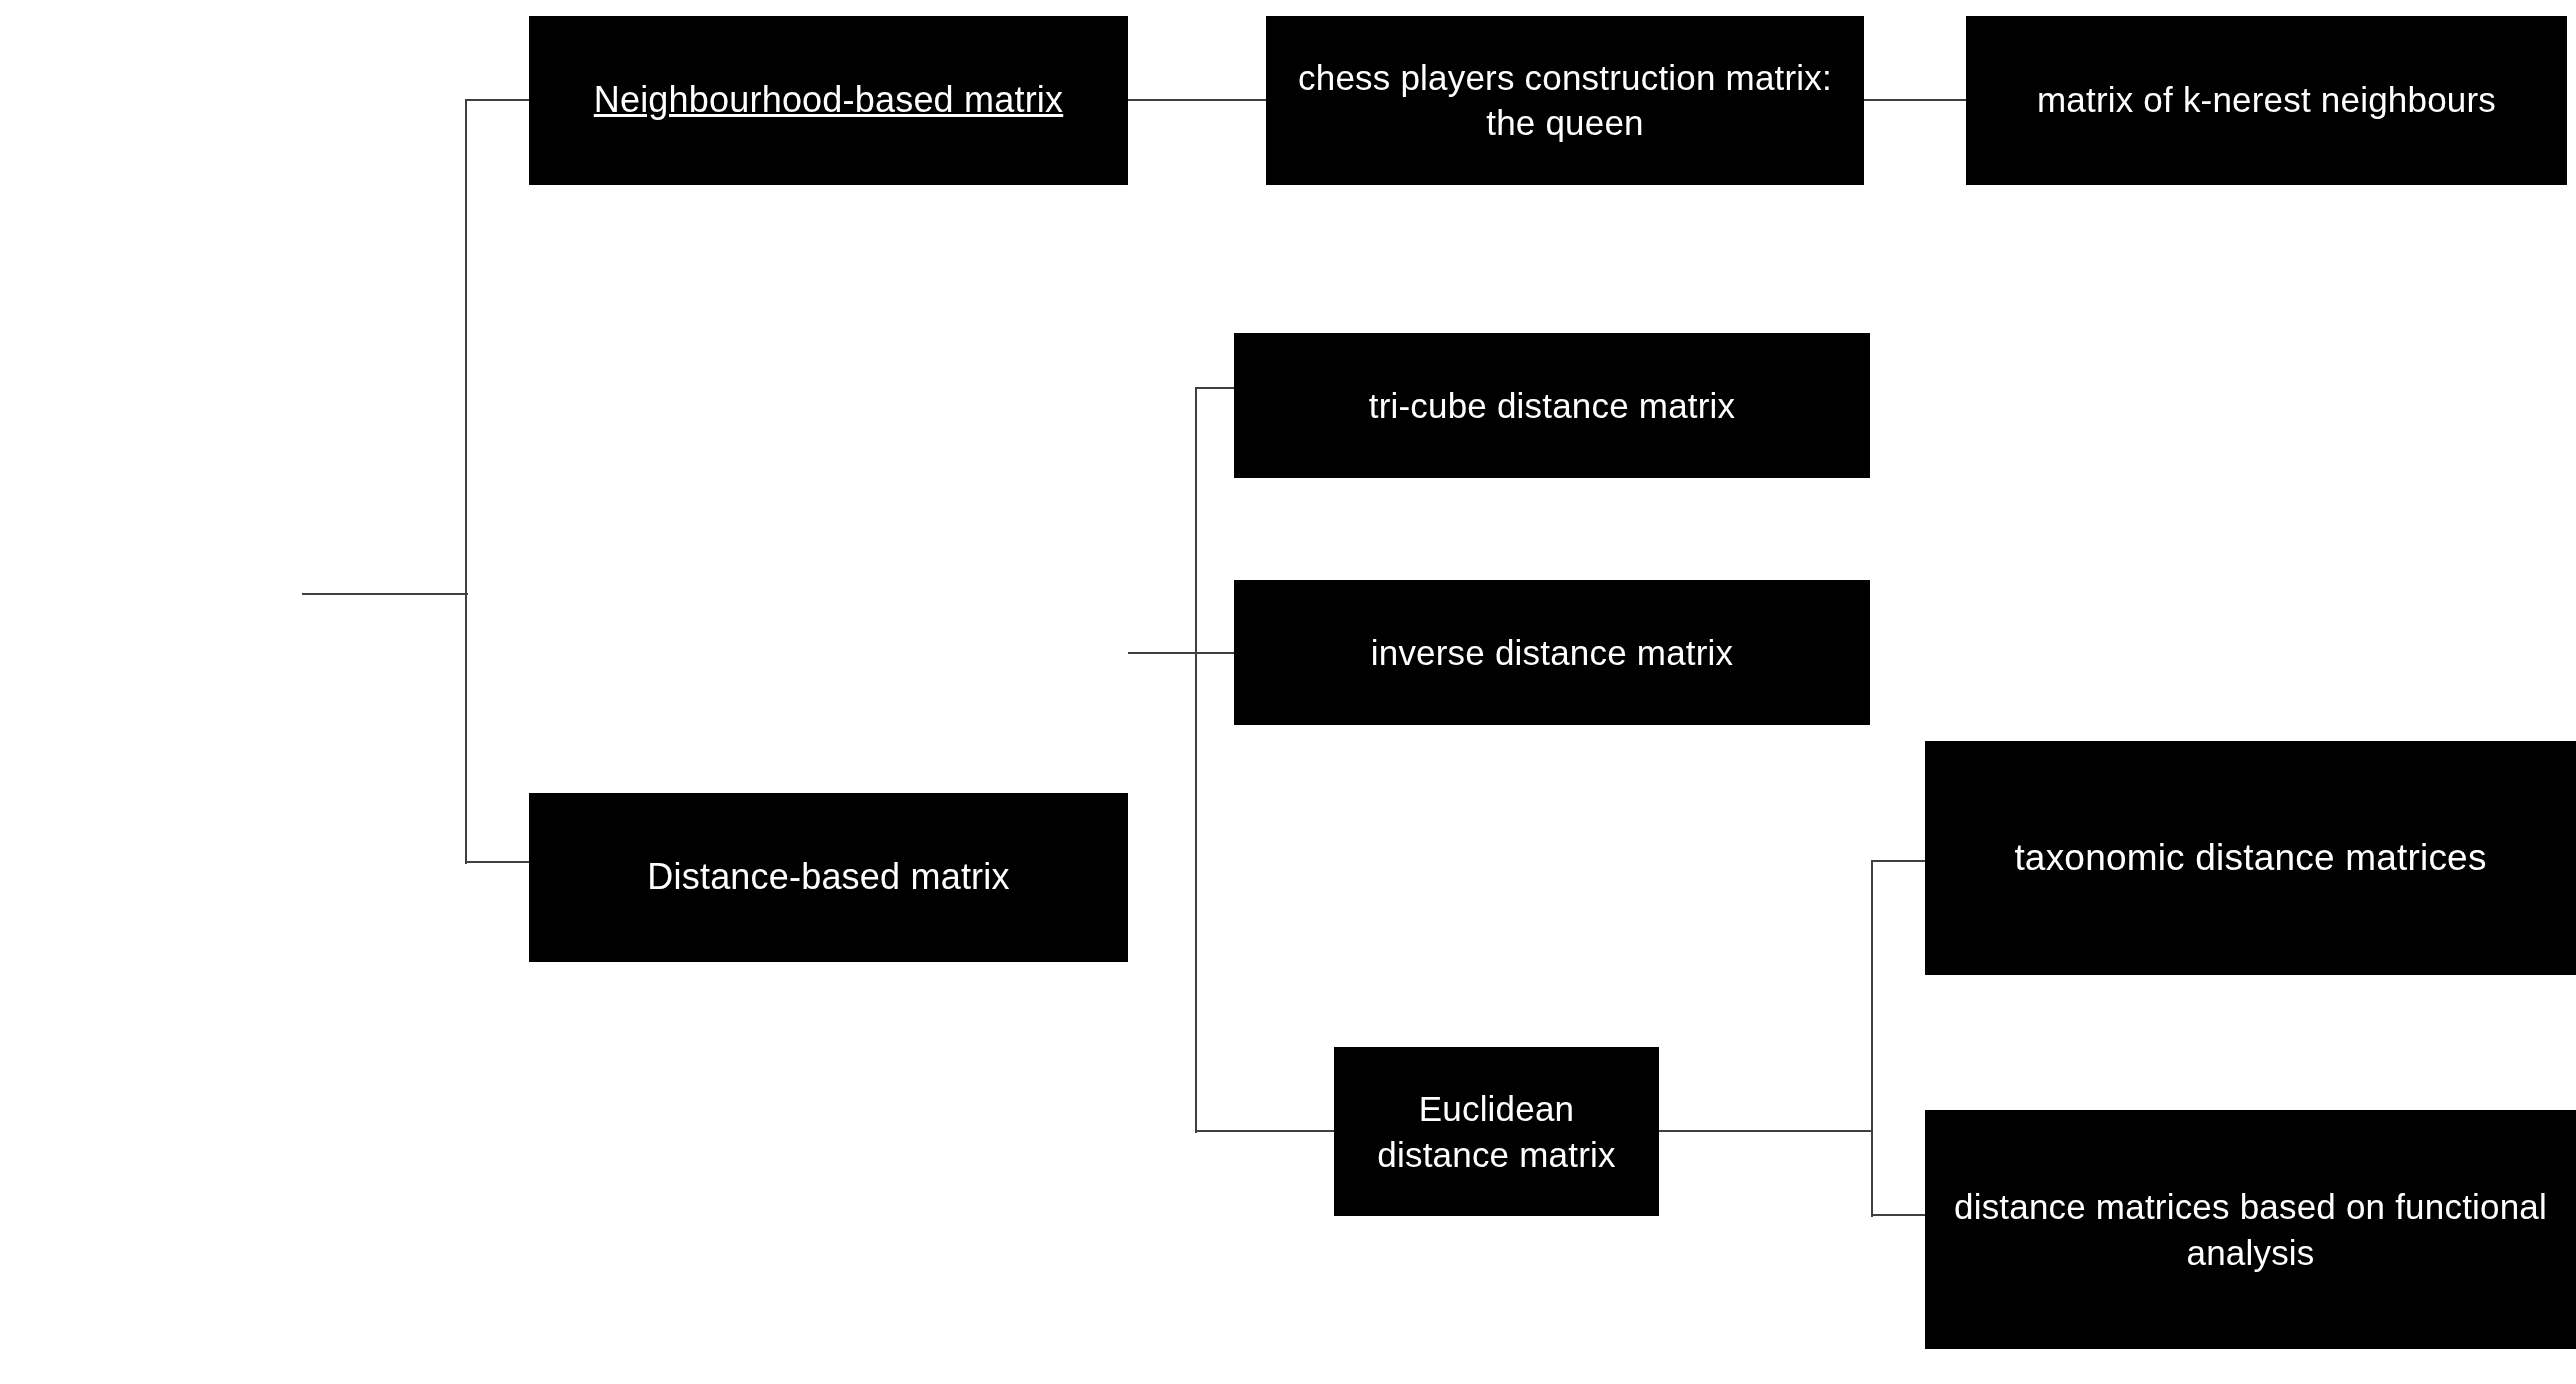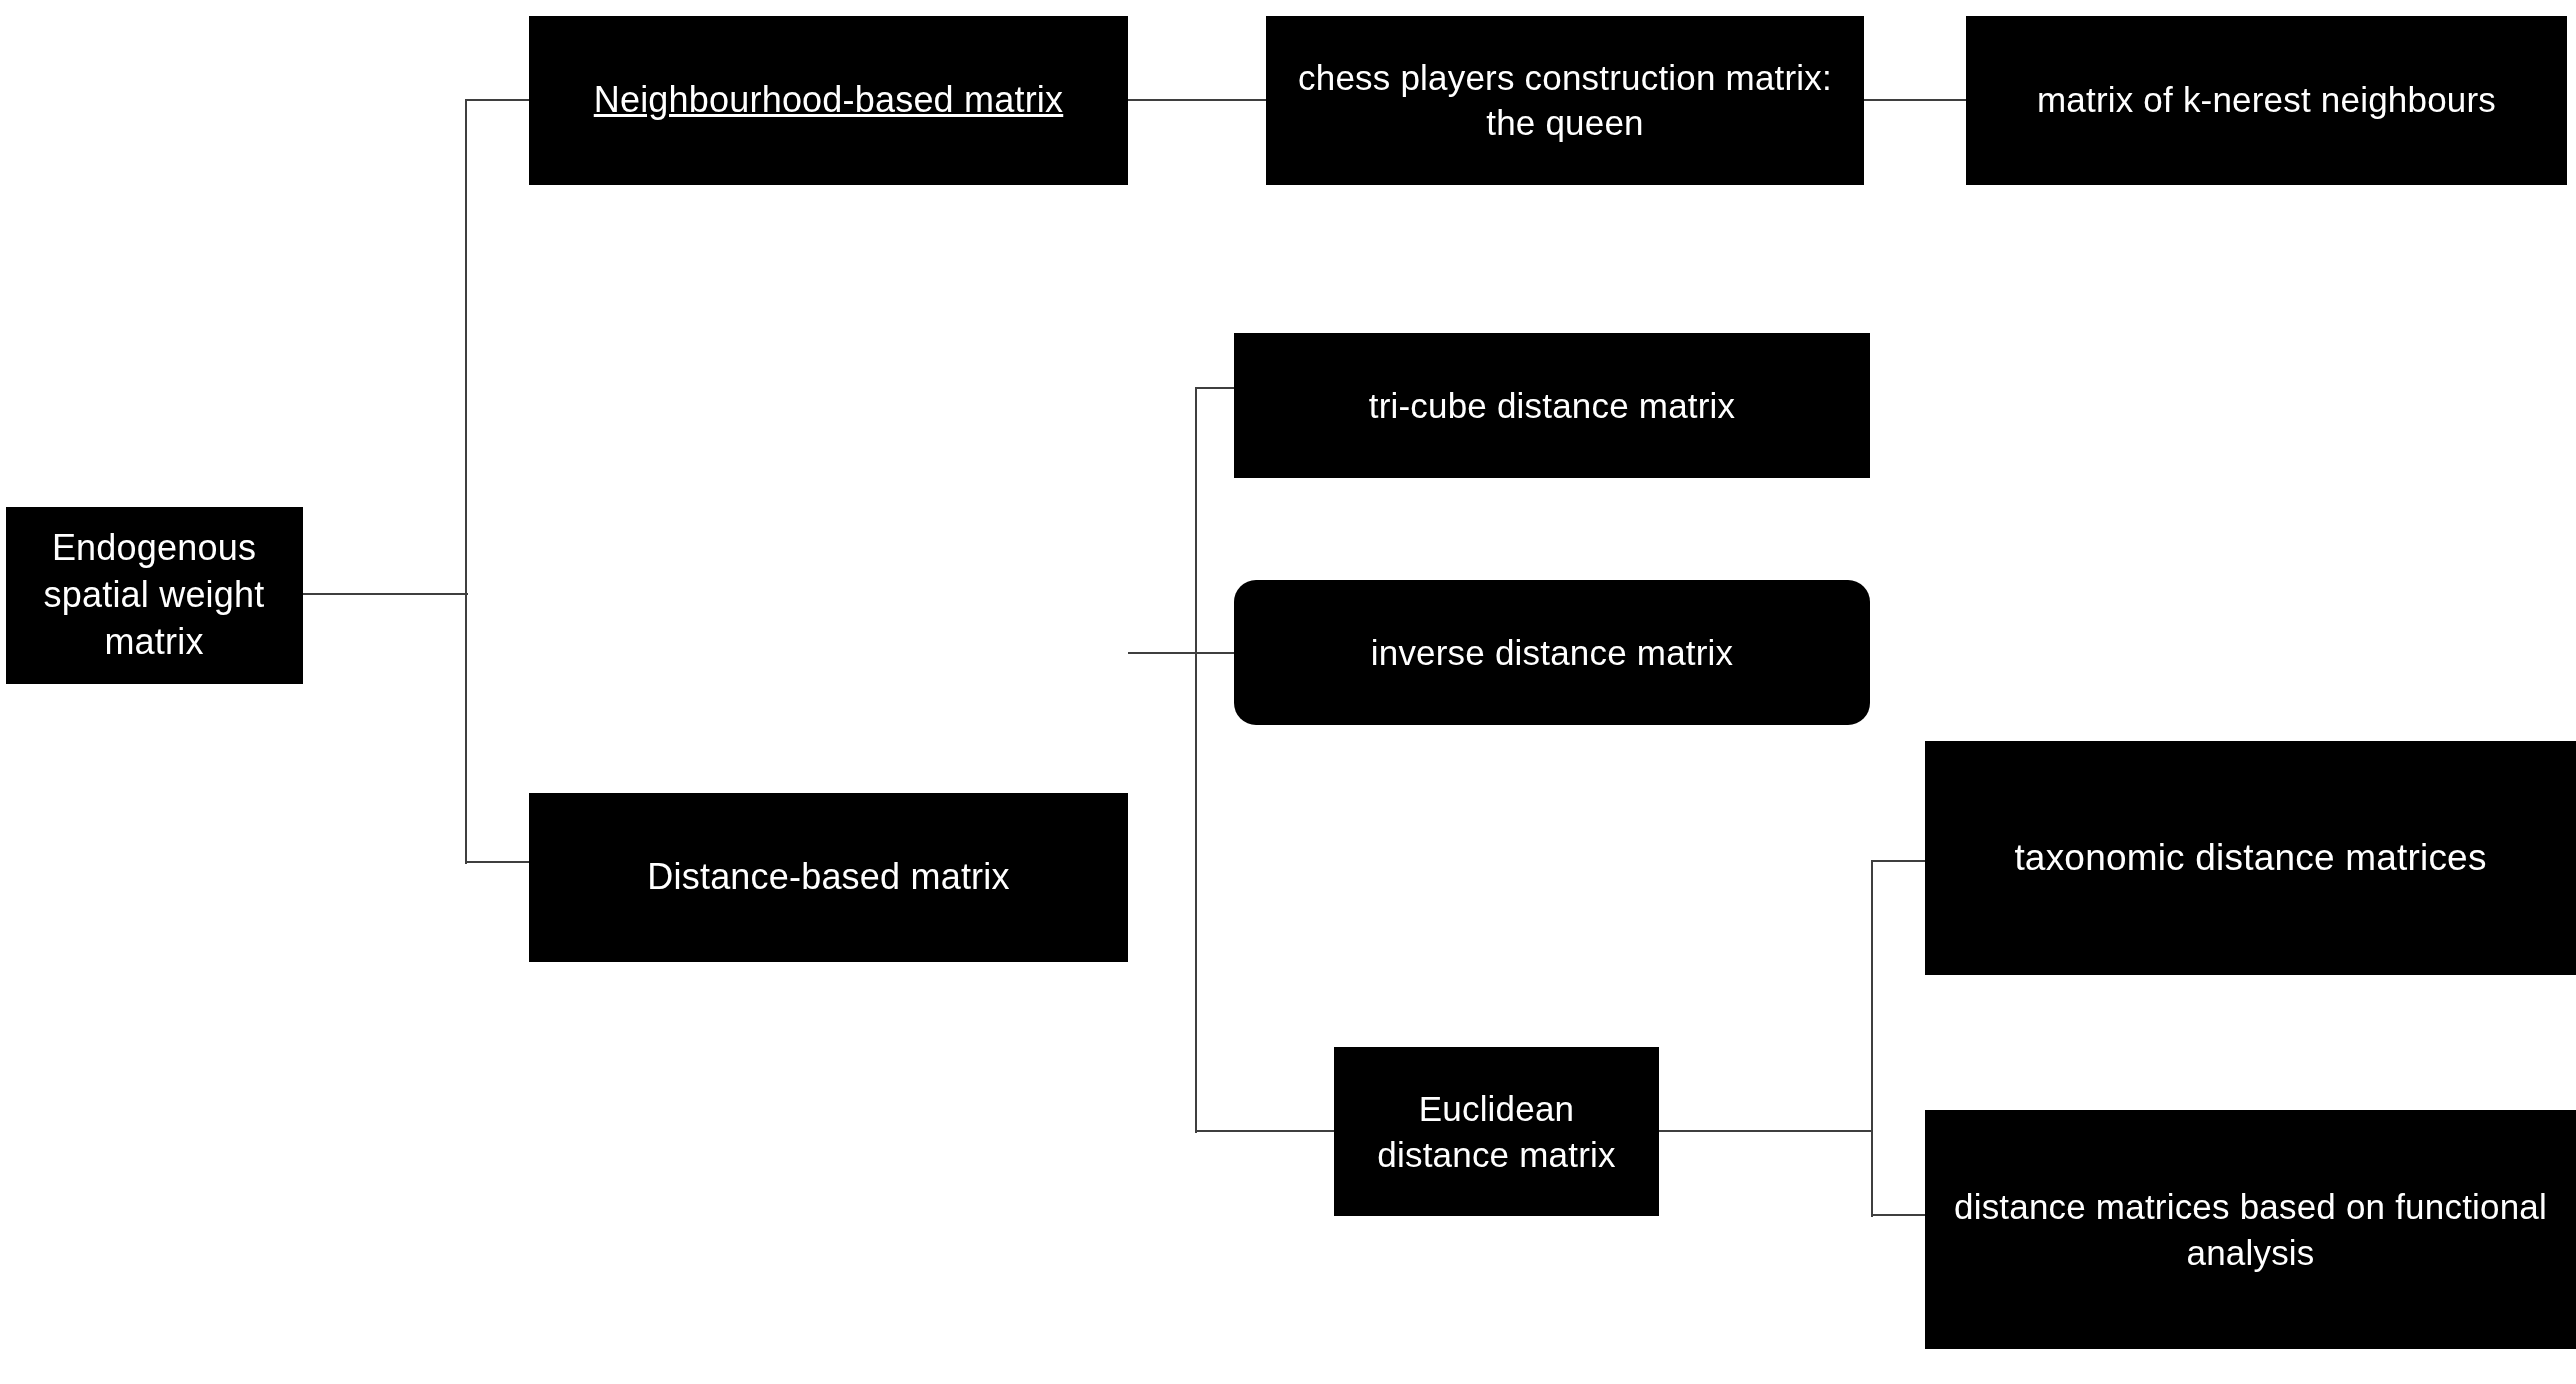--- a/index.html
+++ b/index.html
@@ -66,23 +66,20 @@
   <div class="connector h-line" style="left:1195px; top:1130px; width:141px;"></div>
 
   <div class="connector h-line" style="left:1659px; top:1130px; width:214px;"></div>
 
   <div class="connector v-line" style="left:1871px; top:861px; height:356px;"></div>
 
   <div class="connector h-line" style="left:1871px; top:860px; width:56px;"></div>
 
   <div class="connector h-line" style="left:1871px; top:1214px; width:56px;"></div>
 
-  <div class="node" style="left:5.5px; top:507px; width:297px; height:177px; font-size:36px;">
-    <span class="label">Endogenous spatial weight matrix</span>
-  </div>
 
   <div class="node" style="left:529px; top:15.7px; width:599px; height:169px; font-size:36px;text-decoration:underline;">
     <span class="label">Neighbourhood-based matrix</span>
   </div>
 
   <div class="node" style="left:1266px; top:15.7px; width:598px; height:169px; font-size:35px;text-align:center;">
     <span class="label">chess players construction matrix: the queen</span>
   </div>
 
   <div class="node" style="left:1966px; top:15.7px; width:601px; height:169px; font-size:35px;">
@@ -90,21 +87,21 @@
   </div>
 
   <div class="node" style="left:529px; top:793px; width:599px; height:169px; font-size:36px;">
     <span class="label">Distance-based matrix</span>
   </div>
 
   <div class="node" style="left:1234px; top:333px; width:636px; height:145px; font-size:35px;justify-content:center;">
     <span class="label">tri-cube distance matrix</span>
   </div>
 
-  <div class="node" style="left:1234px; top:580px; width:636px; height:145px; font-size:35px;border-radius:22px;">
+  <div class="node" style="left:1234px; top:580px; width:636px; height:145px; font-size:35px;">
     <span class="label">inverse distance matrix</span>
   </div>
 
   <div class="node" style="left:1334px; top:1047px; width:325px; height:169px; font-size:35px;">
     <span class="label">Euclidean distance matrix</span>
   </div>
 
   <div class="node" style="left:1925px; top:741px; width:651px; height:234px; font-size:37px;">
     <span class="label">taxonomic distance matrices</span>
   </div>

